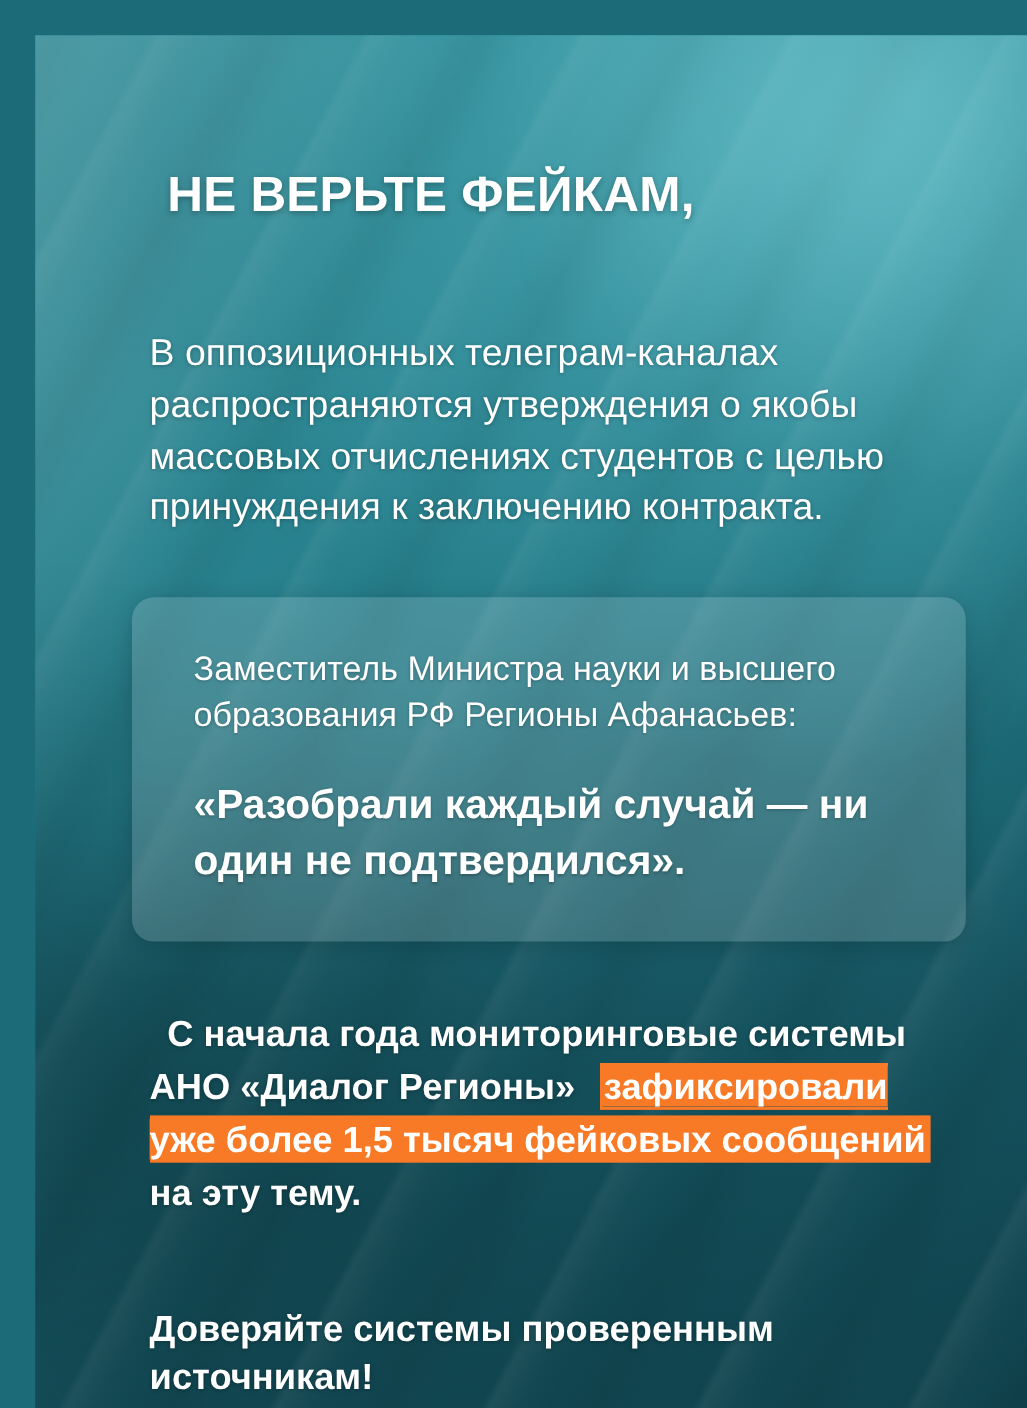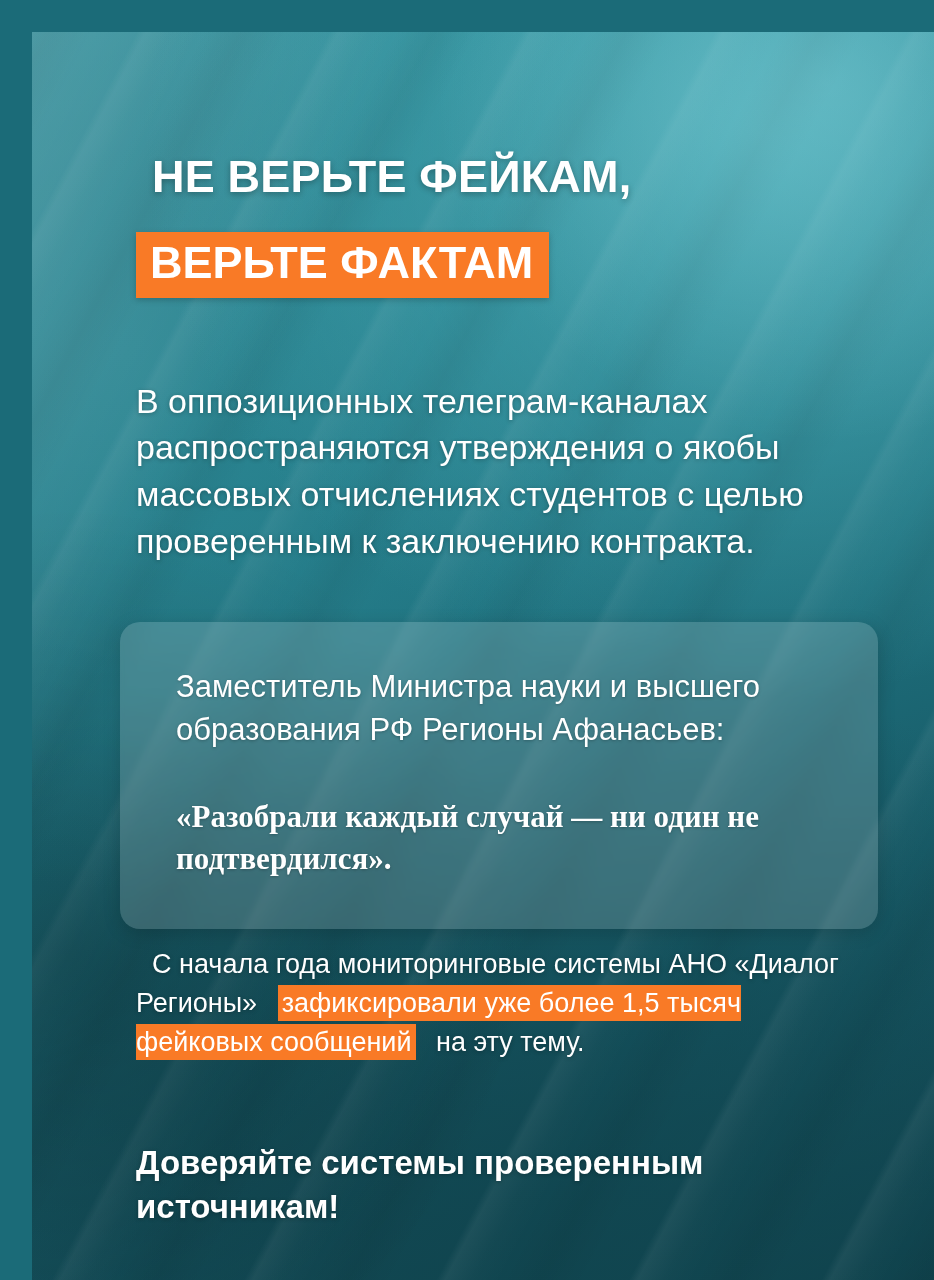--- a/index.html
+++ b/index.html
@@ -106,35 +106,36 @@
     box-shadow: 0 4px 18px rgba(0,0,0,0.16);
     backdrop-filter: blur(2px);
   }
   .quote-attrib {
     color: #ffffff;
     font-size: 31px;
     line-height: 1.38;
     text-shadow: 0 1px 3px rgba(0,0,0,0.25);
   }
   .quote-text {
-    margin-top: 12px;
+    margin-top: 2px;
     color: #ffffff;
-    font-size: 31px;
+    font-size: 37px;
     font-weight: bold;
     line-height: 1.38;
     text-shadow: 0 1px 3px rgba(0,0,0,0.25);
-    font-family: Liberation Serif, serif;
   }
 
   
   .stats {
+    margin-top: 44px;
     color: #ffffff;
-    font-size: 27px;
+    font-size: 33px;
     line-height: 1.45;
     text-shadow: 0 1px 4px rgba(0,0,0,0.28);
+    font-weight: bold;
   }
   .stats .hl {
     background: #f97a26;
     box-shadow: 0 0 0 3px #f97a26;
     color: #ffffff;
     text-shadow: none;
     padding: 0 1px;
   }
 
   
@@ -148,24 +149,23 @@
   }
 </style>
 </head>
 <body>
 
 <div id="poster">
   <div class="content">
 
     <div class="headline">
       <span class="headline-line1">НЕ ВЕРЬТЕ ФЕЙКАМ,</span>
-      <span class="headline-line2">ВЕРЬТЕ ФАКТАМ</span>
     </div>
 
-    <p class="intro">В оппозиционных телеграм-каналах распространяются утверждения о якобы массовых отчислениях студентов с целью проверенным к заключению контракта.</p>
+    <p class="intro">В оппозиционных телеграм-каналах распространяются утверждения о якобы массовых отчислениях студентов с целью принуждения к заключению контракта.</p>
 
     <div class="quote-card">
       <div class="quote-attrib">Заместитель Министра науки и высшего образования РФ Регионы Афанасьев:</div>
       <div class="quote-text">«Разобрали каждый случай — ни один не подтвердился».</div>
     </div>
 
     <p class="stats">
       <span>С начала года мониторинговые системы АНО «Диалог Регионы» </span><span class="hl">зафиксировали уже более 1,5 тысяч фейковых сообщений</span><span> на эту тему.</span>
     </p>
 

